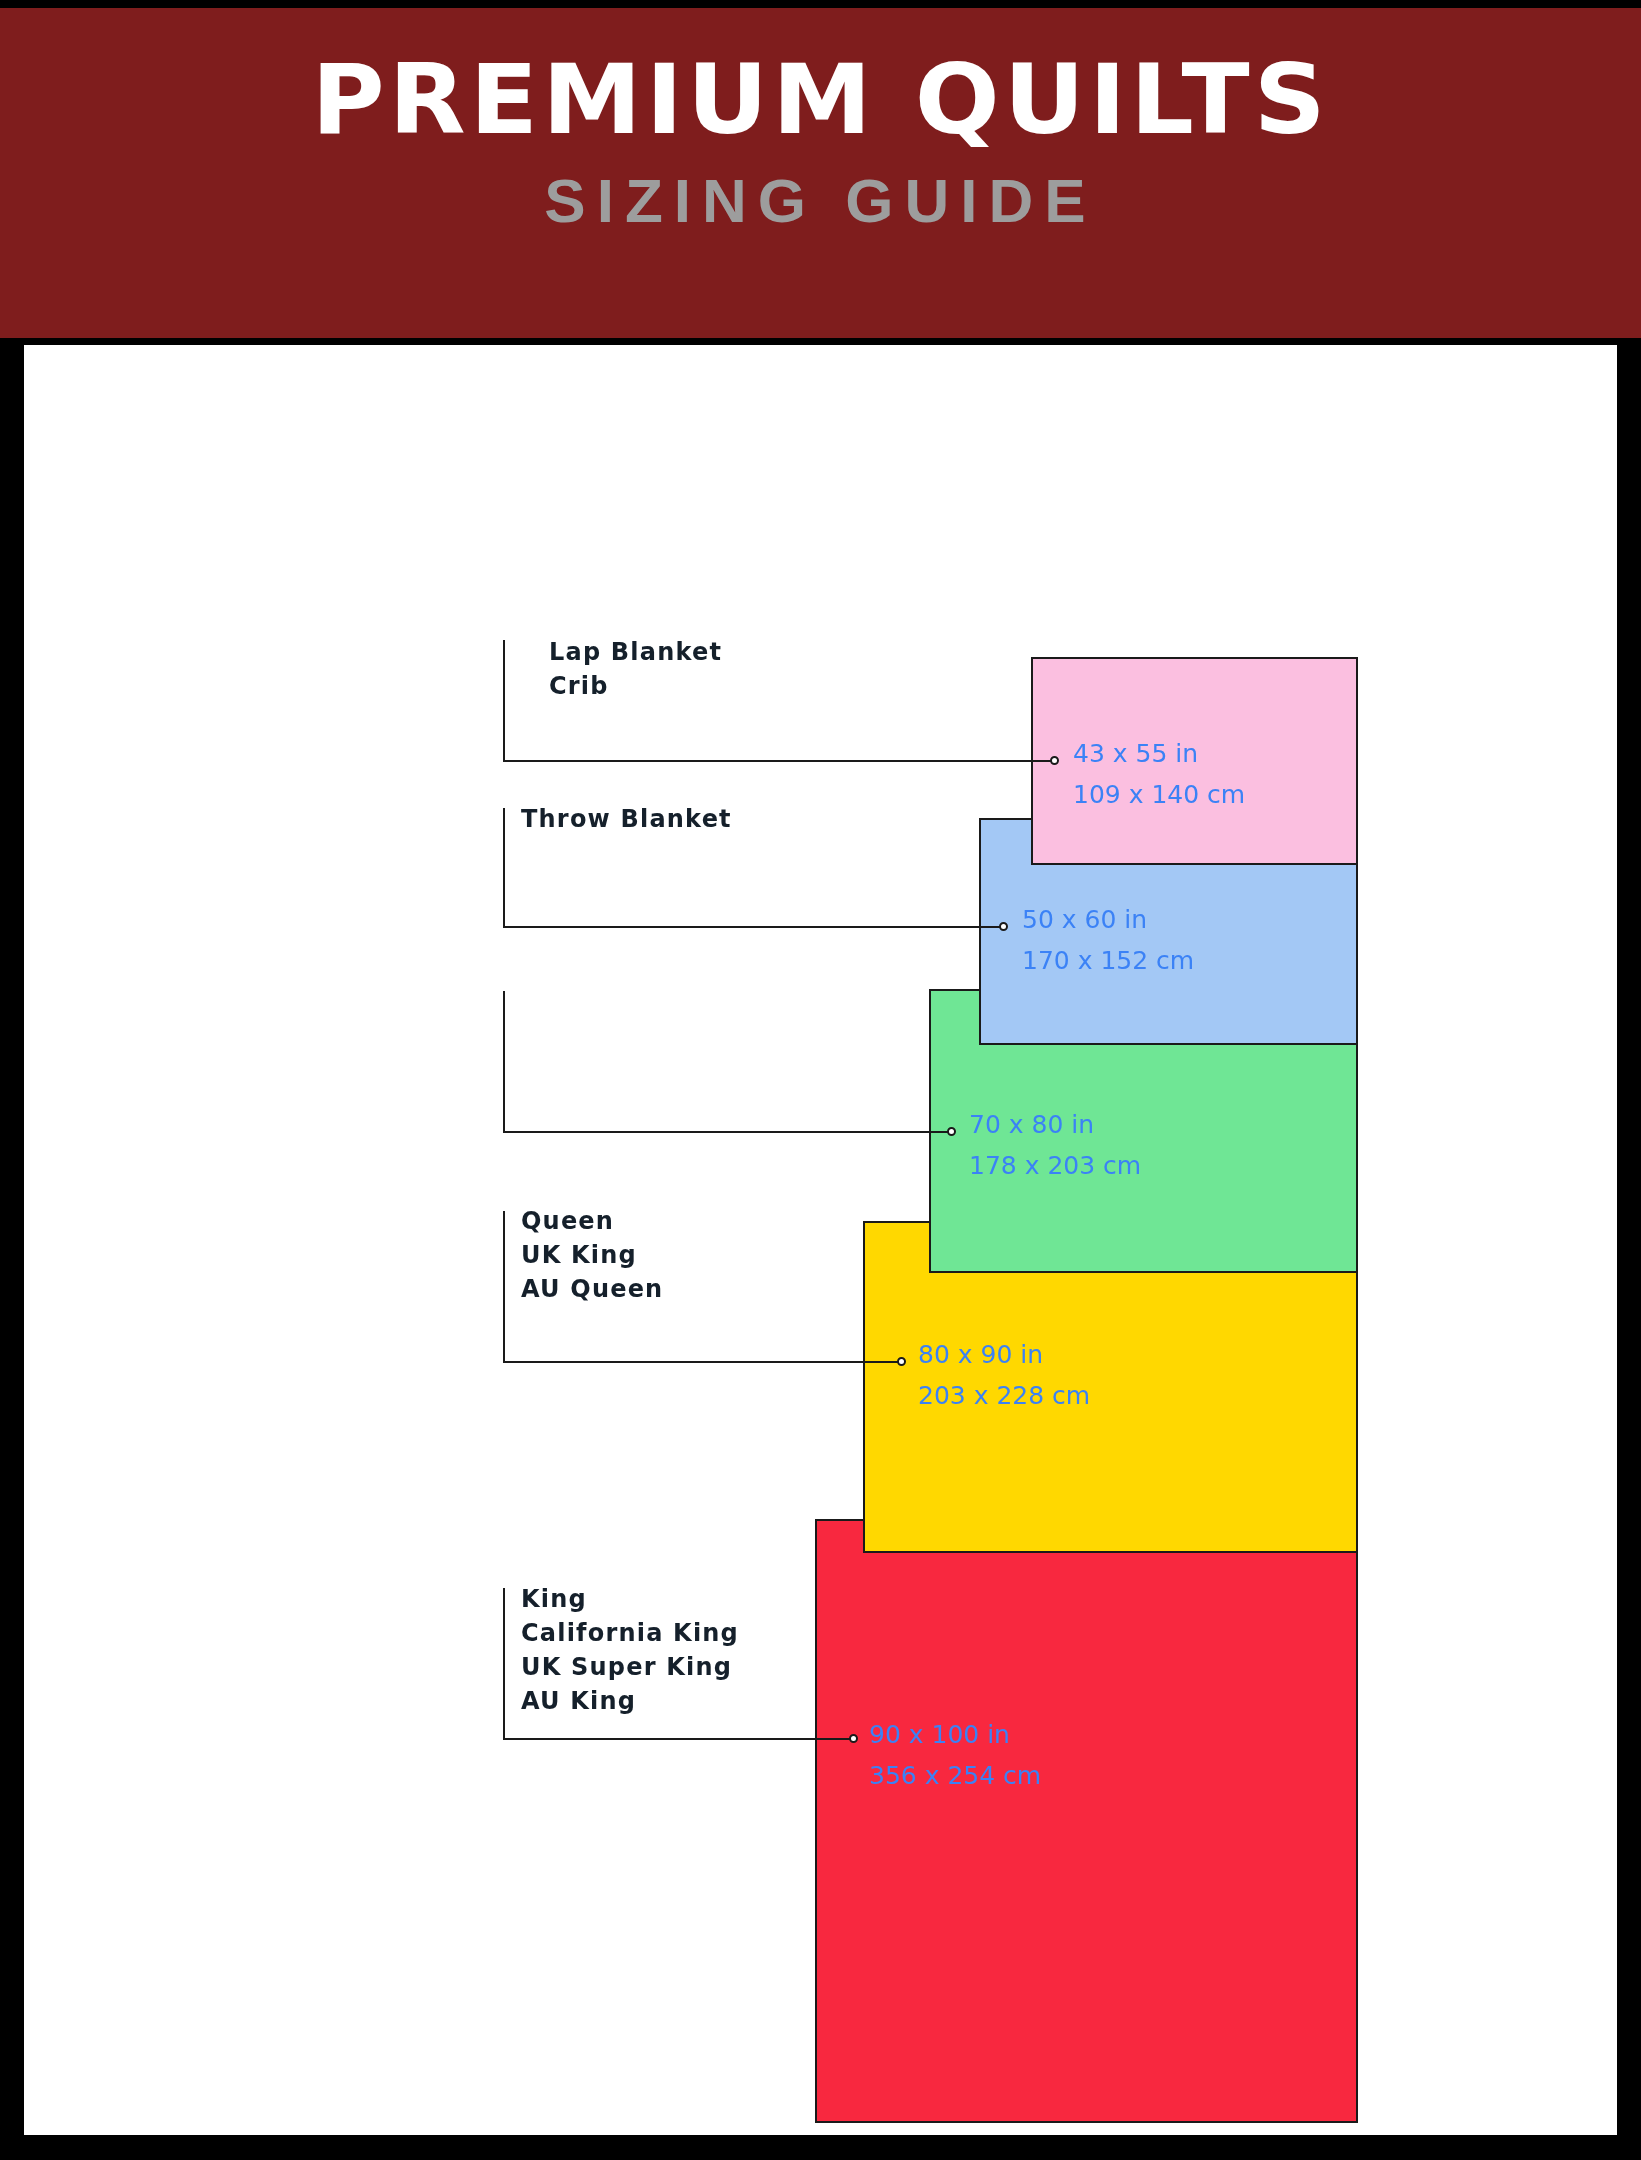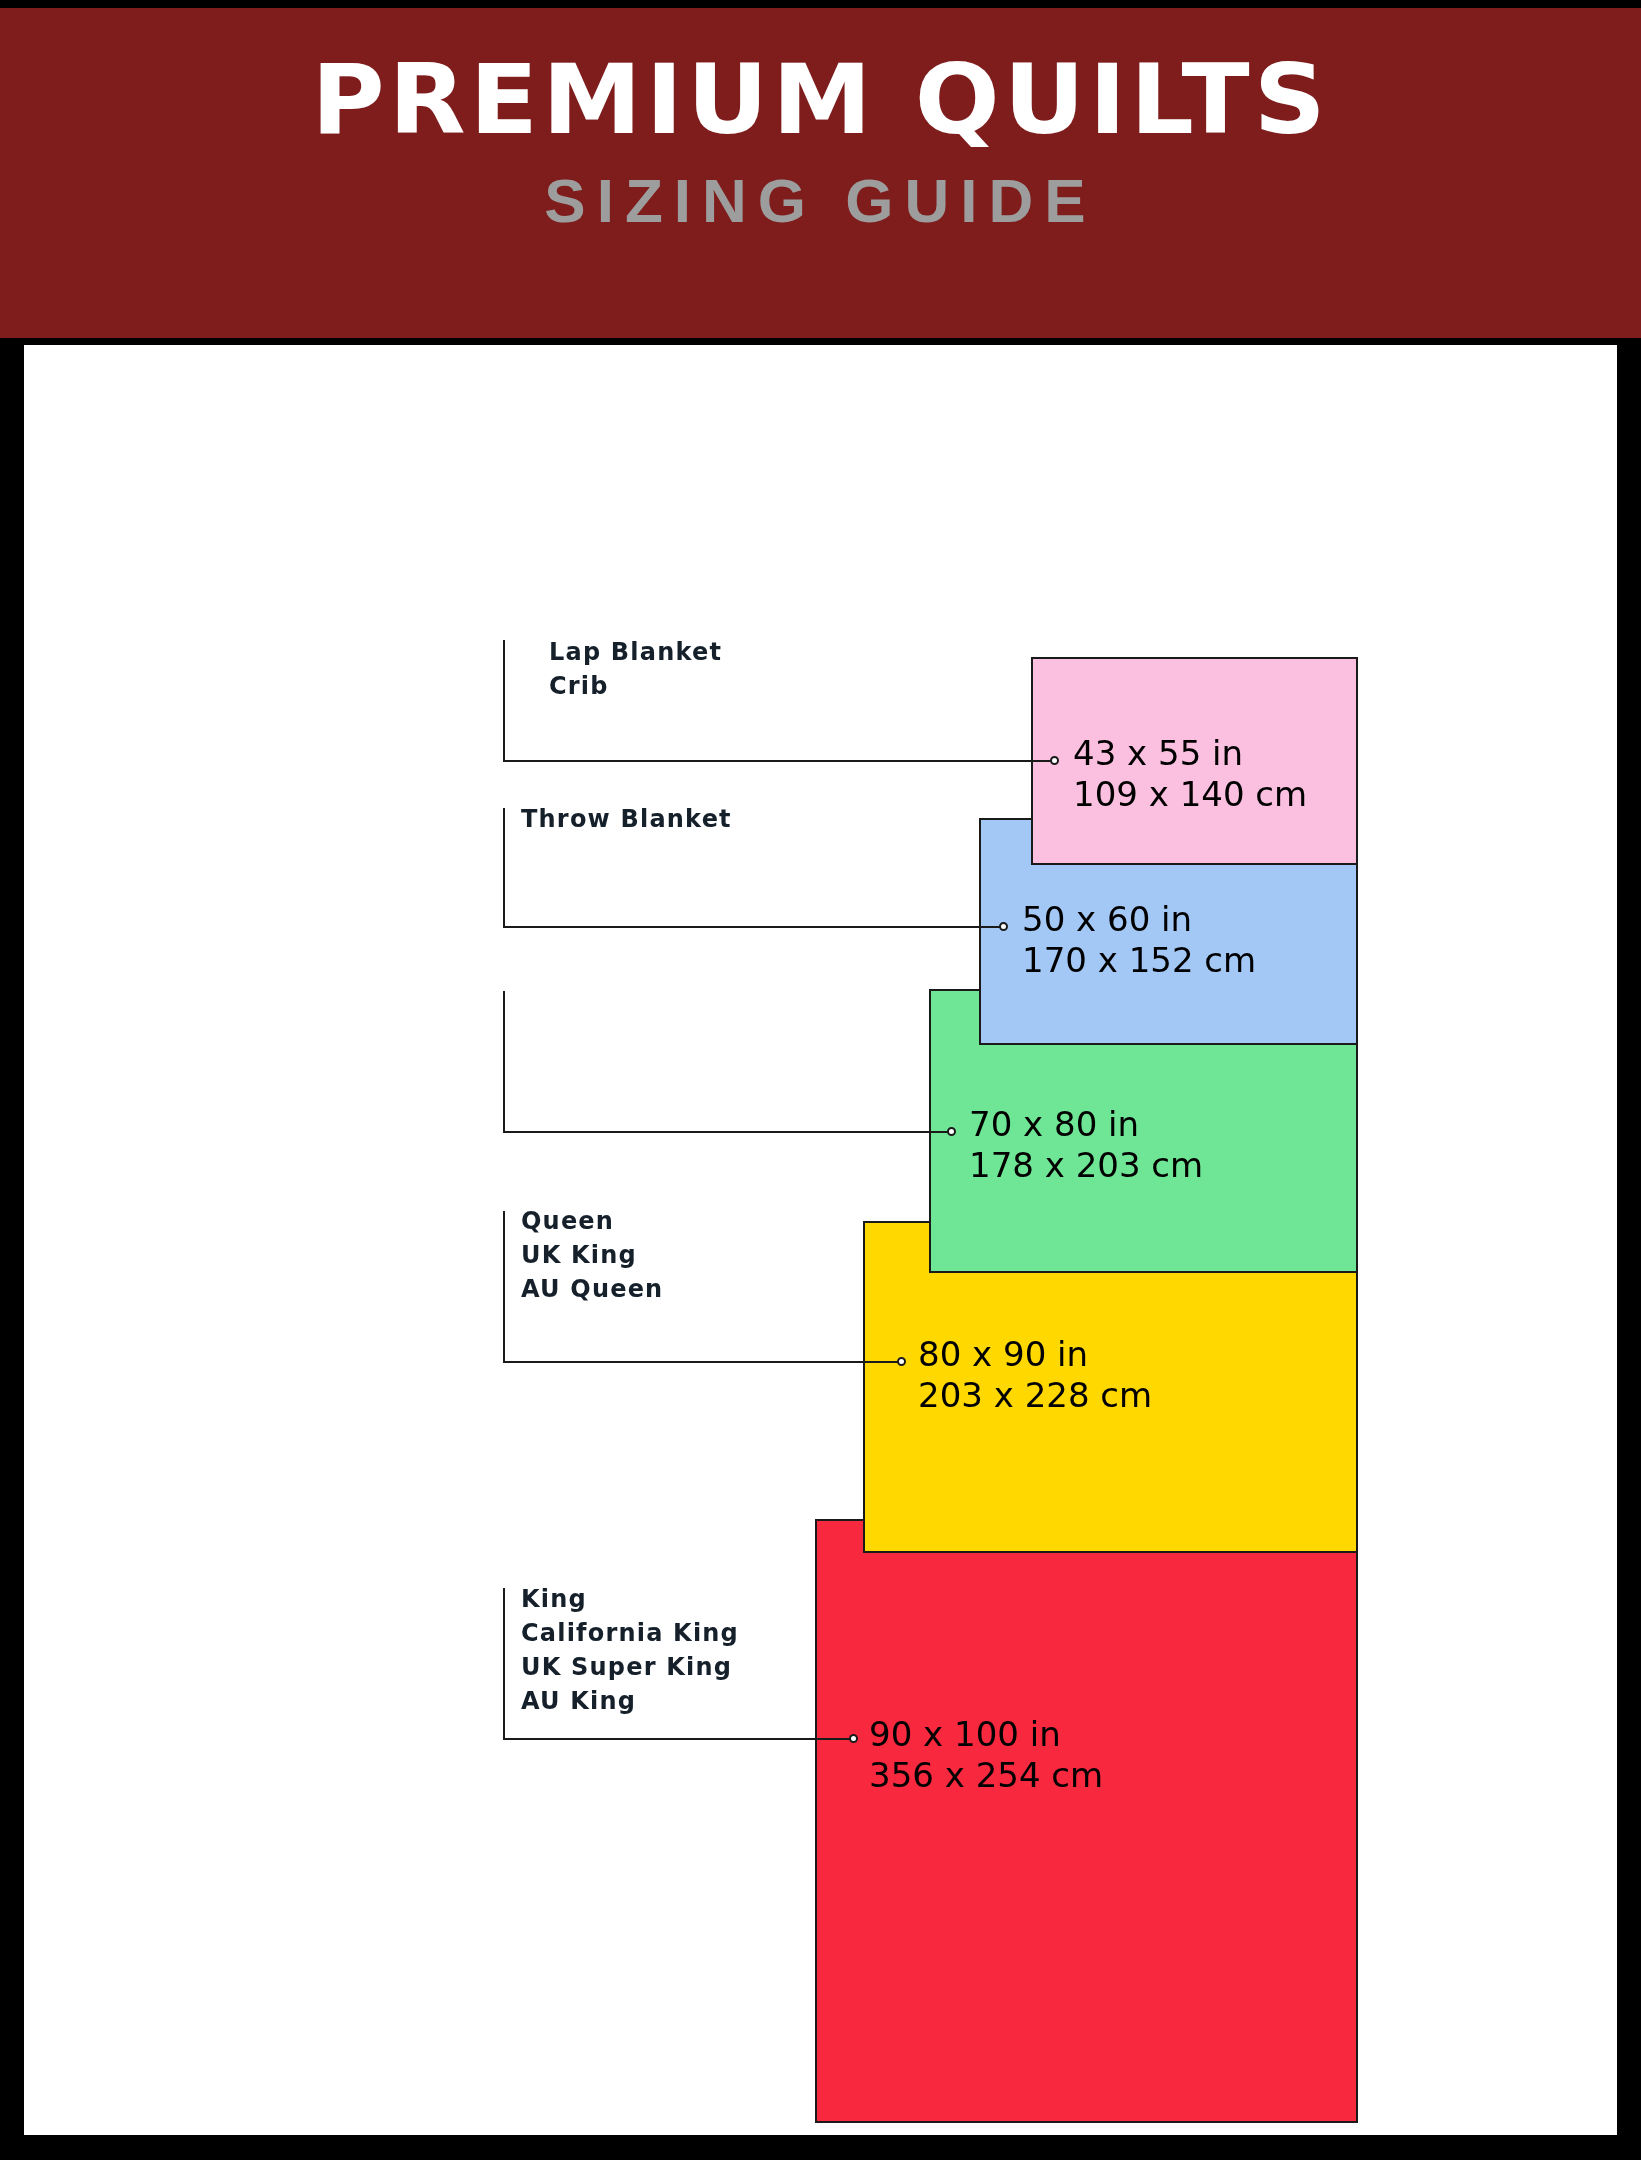--- a/index.html
+++ b/index.html
@@ -105,24 +105,24 @@
     font-family: "DejaVu Sans", sans-serif;
     font-weight: bold;
     font-size: 24px;
     line-height: 34px;
     letter-spacing: 1.2px;
     white-space: pre;
   }
 
   .dims {
     position: absolute;
-    color: #000000;
+    color: #3b82f6;
     font-family: "DejaVu Sans", sans-serif;
     font-weight: normal;
-    font-size: 34px;
+    font-size: 25px;
     line-height: 41px;
     white-space: pre;
   }
 </style>
 </head>
 <body>
 
 <div id="page">
 
   <div id="header">

